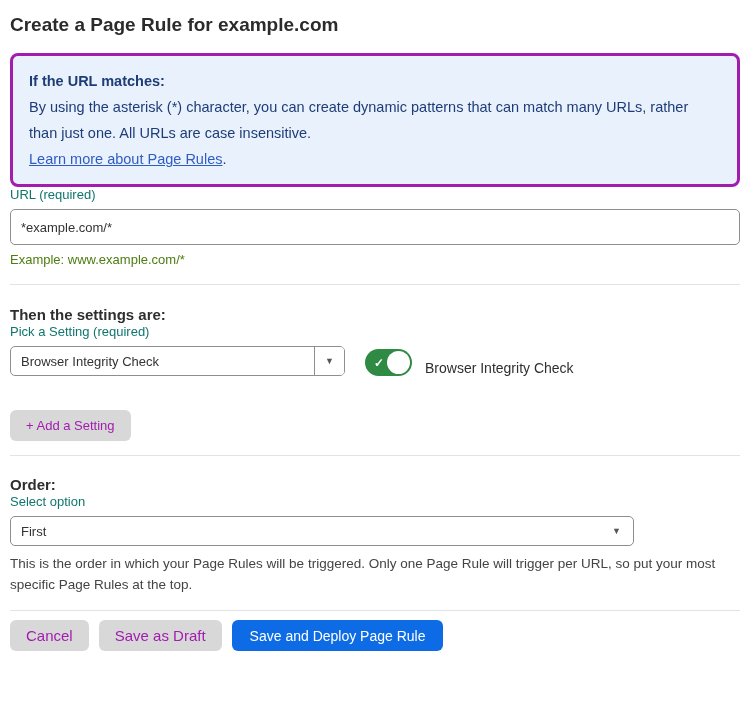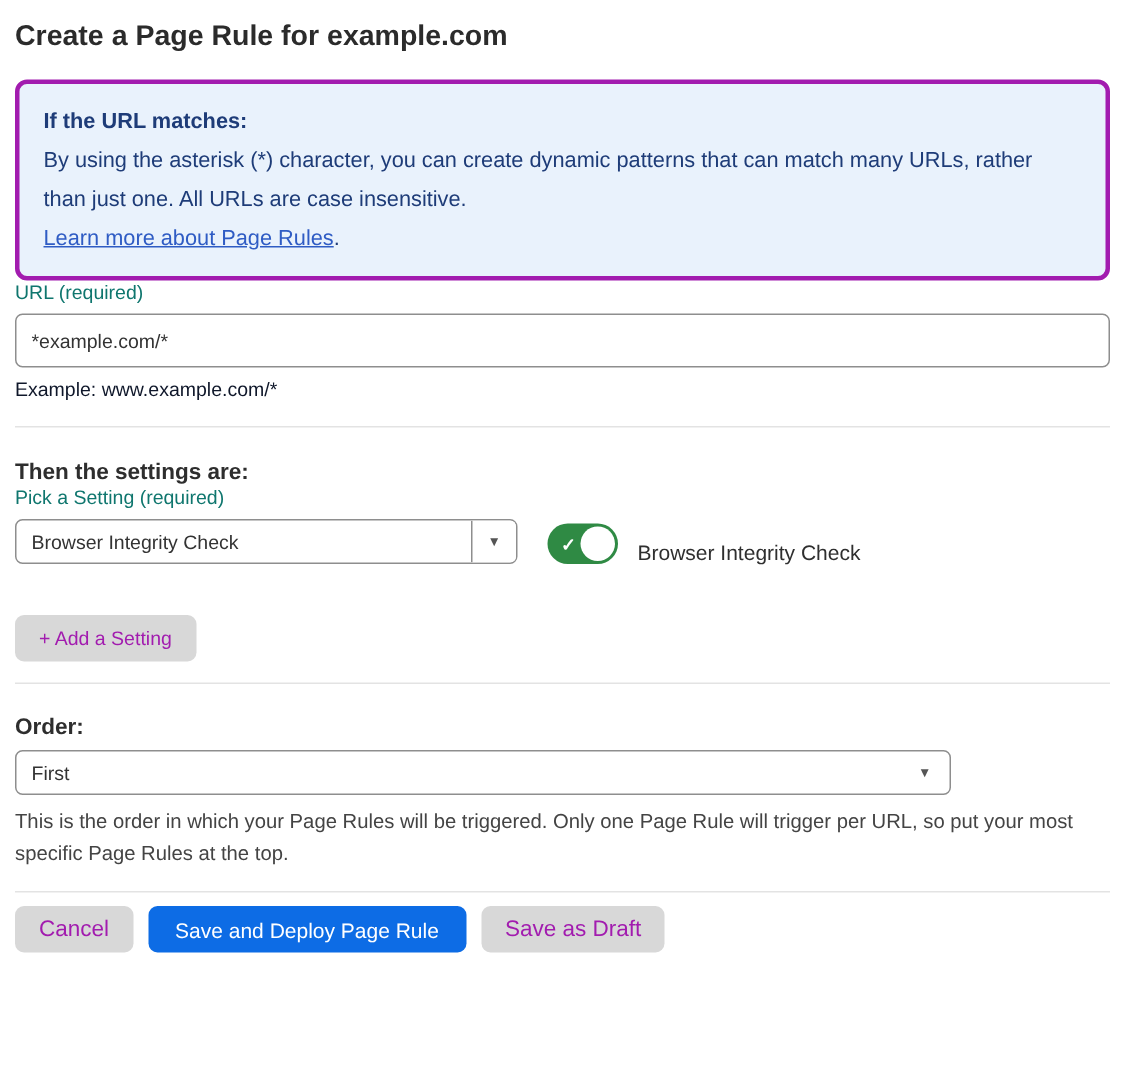--- a/index.html
+++ b/index.html
@@ -51,21 +51,21 @@
     border-radius: 5px;
     padding: 0 10px;
     font-size: 13px;
     color: #333333;
     font-family: "Liberation Sans", sans-serif;
     background: #ffffff;
   }
   .helper-text {
     margin-top: 6px;
     font-size: 13px;
-    color: #0f172a;
+    color: #4d7c0f;
     line-height: 17px;
   }
 
   .divider {
     margin-top: 16px;
     border: none;
     border-top: 1px solid #e3e3e3;
     height: 0;
   }
 
@@ -238,29 +238,30 @@
     </div>
     <div class="toggle-label">Browser Integrity Check</div>
   </div>
 
   <button class="btn btn-gray add-setting-btn">+ Add a Setting</button>
 
   <hr class="divider after-add">
 
   <div class="section-heading order">Order:</div>
 
+  <div class="field-label">Select option</div>
 
   <div class="full-select">
     <span class="select-value">First</span>
     <span class="arrow-glyph">▼</span>
   </div>
 
   <div class="order-help">This is the order in which your Page Rules will be triggered. Only one Page Rule will trigger per URL, so put your most specific Page Rules at the top.</div>
 
   <hr class="divider before-actions">
 
   <div class="actions">
     <button class="btn btn-gray">Cancel</button>
+    <button class="btn btn-gray">Save as Draft</button>
     <button class="btn btn-blue">Save and Deploy Page Rule</button>
-    <button class="btn btn-gray">Save as Draft</button>
   </div>
 
 </div>
 
 </body></html>

